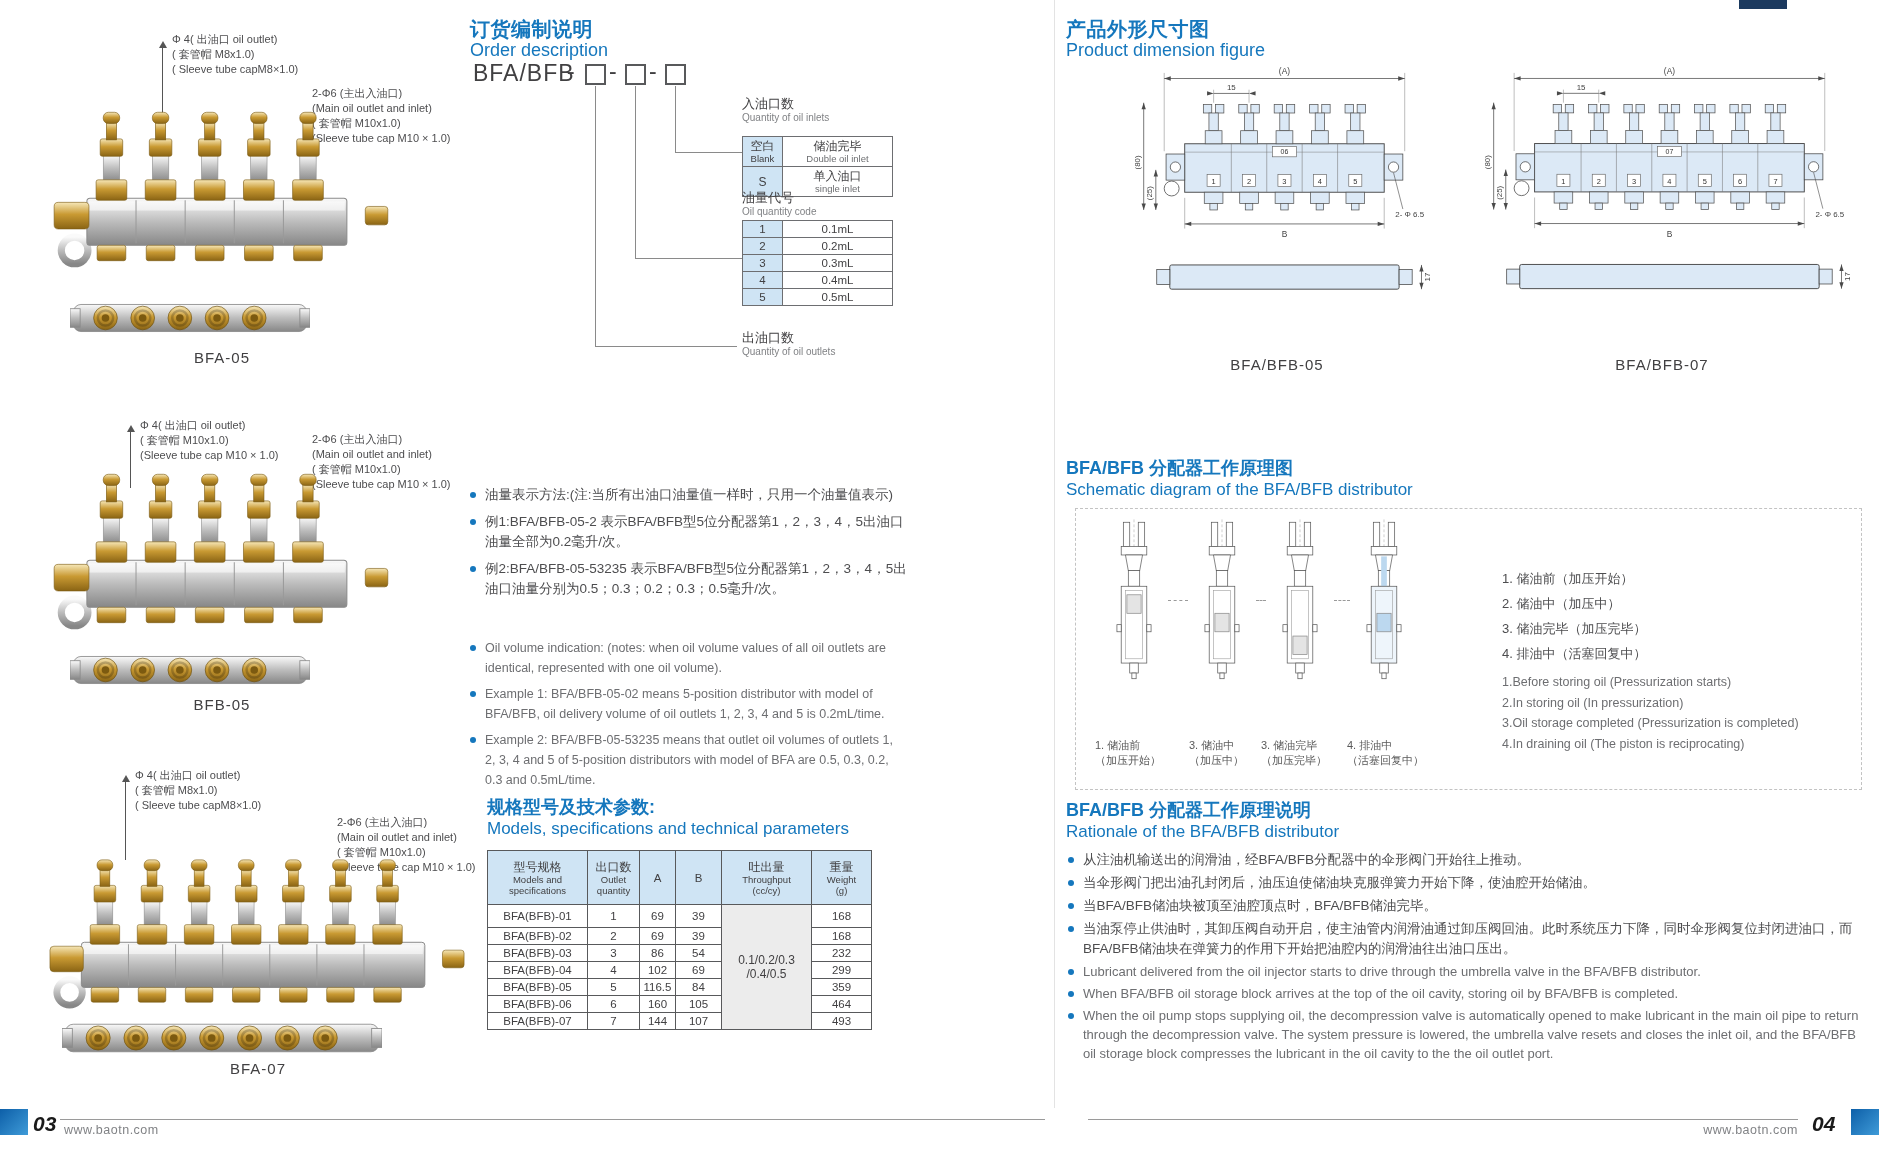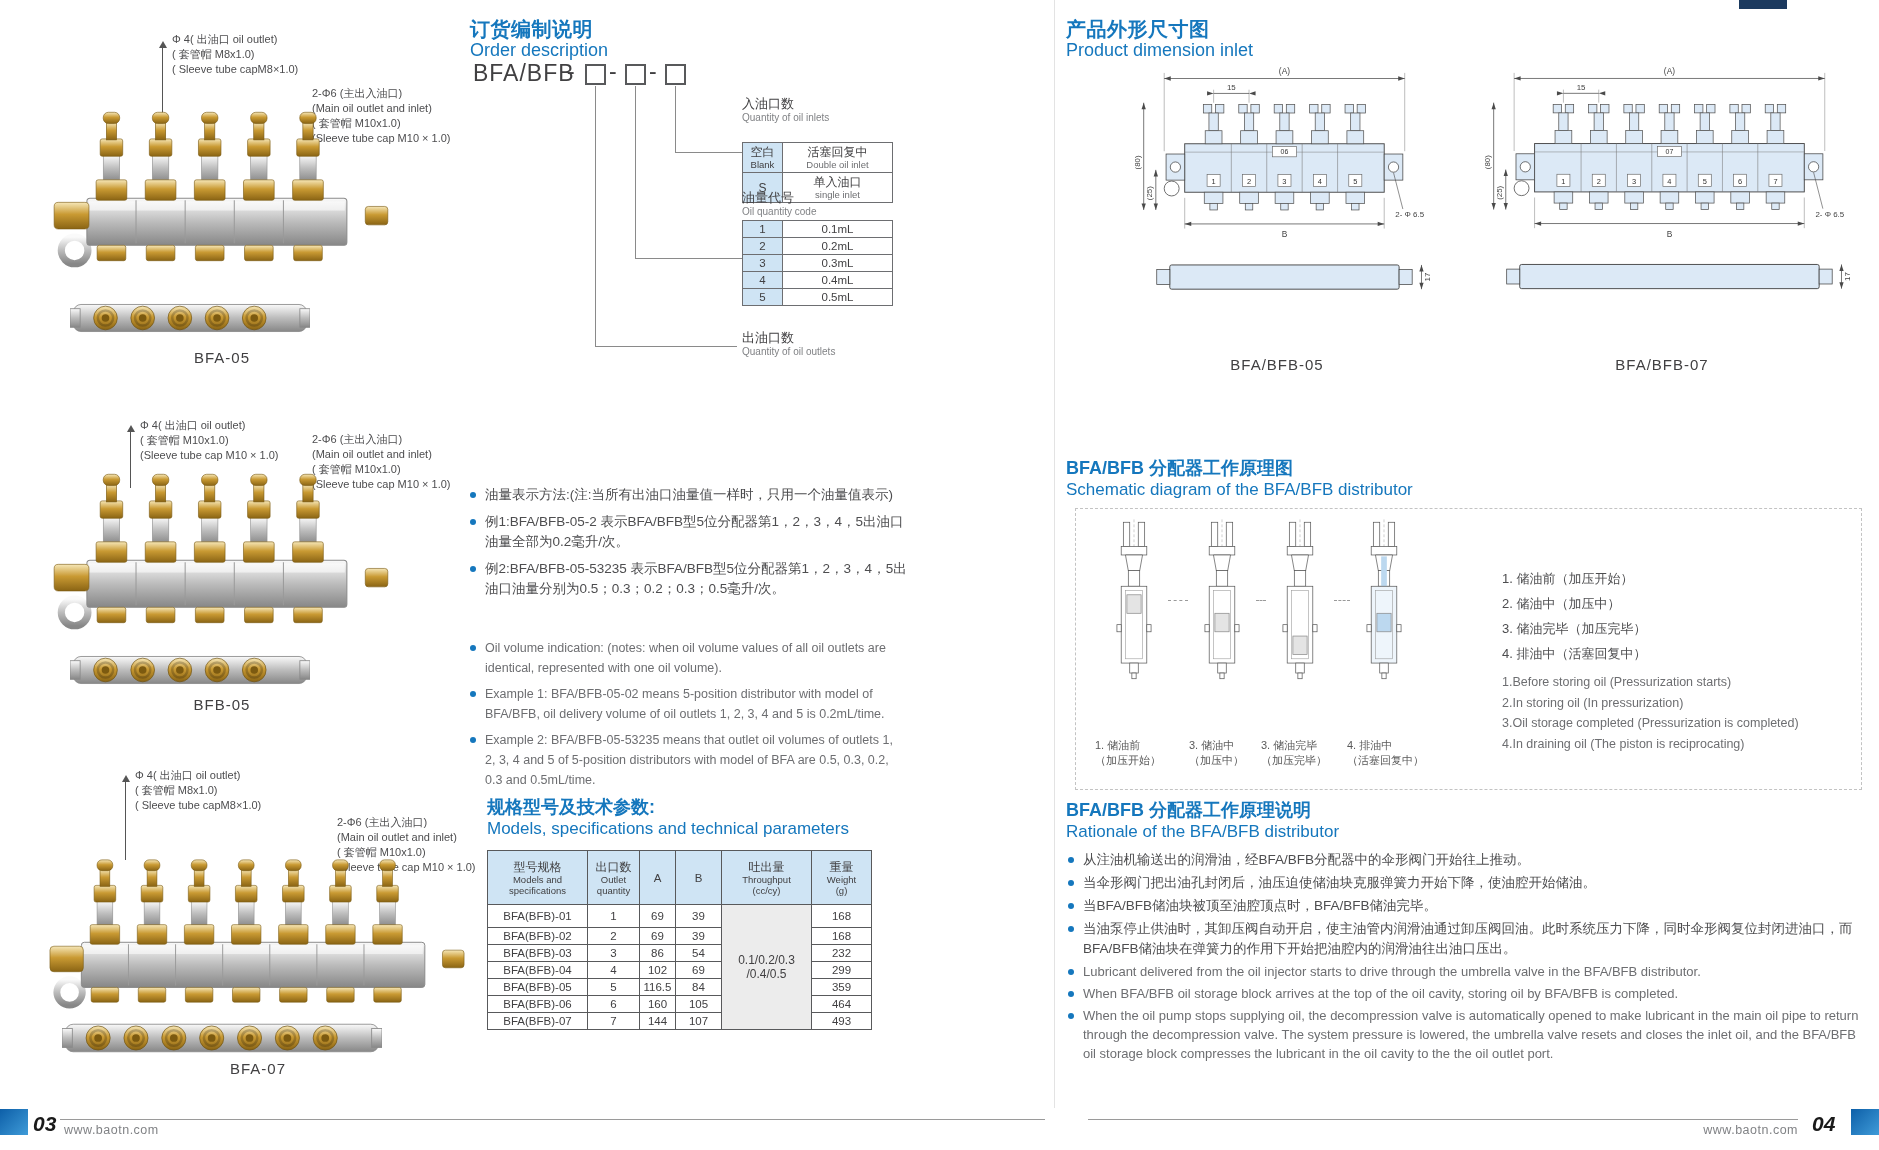--- a/index.html
+++ b/index.html
@@ -400,29 +400,29 @@
 
 <div class="abs vline" style="left:675px;top:86px;height:66px"></div>
 <div class="abs hline" style="left:675px;top:152px;width:67px"></div>
 <div class="abs vline" style="left:635px;top:86px;height:172px"></div>
 <div class="abs hline" style="left:635px;top:258px;width:107px"></div>
 <div class="abs vline" style="left:595px;top:86px;height:260px"></div>
 <div class="abs hline" style="left:595px;top:346px;width:142px"></div>
 
 <div class="abs mtitle" style="left:742px;top:96px">入油口数</div>
 <div class="abs msub" style="left:742px;top:112px">Quantity of oil inlets</div>
-<table class="abs mini" style="left:742px;top:142px">
+<table class="abs mini" style="left:742px;top:136px">
   <tbody>
       <tr>
     <td class="bgblue" style="width:40px;height:30px">
       <span class="t-zh">空白</span>
       <span class="t-en" style="color:#414042">Blank</span>
     </td>
     <td style="width:110px">
-      <span class="t-zh">活塞回复中</span>
+      <span class="t-zh">储油完毕</span>
       <span class="t-en">Double oil inlet</span>
     </td>
   </tr>
   <tr>
     <td class="bgblue" style="height:30px">
       <span class="t-zh">S</span>
     </td>
     <td>
       <span class="t-zh">单入油口</span>
       <span class="t-en">single inlet</span>
@@ -551,21 +551,21 @@
         <td>107</td>
         <td>493</td>
       </tr>
 </tbody>
   </table>
 
 <div class="abs divider" style="left:1054px;top:0;height:1108px"></div>
 <div class="abs cornerbar" style="left:1739px;top:0;width:48px;height:9px"></div>
 
 <div class="abs tzh" style="left:1066px;top:16px">产品外形尺寸图</div>
-<div class="abs ten" style="left:1066px;top:40px">Product dimension inlet</div>
+<div class="abs ten" style="left:1066px;top:40px">Product dimension figure</div>
 
 <div class="abs" style="left:1112px;top:58px;width:330px;height:280px">
     <svg viewBox="0 0 354 300" width="100%" height="100%" preserveAspectRatio="xMidYMin meet">
 <line x1="56" y1="16" x2="56" y2="100" stroke="#888" stroke-width=".6"></line>
 <line x1="314" y1="16" x2="314" y2="100" stroke="#888" stroke-width=".6"></line>
 <line x1="56" y1="22" x2="314" y2="22" stroke="#4a4a4a" stroke-width=".8"></line>
       <polygon points="0,0 7,2.3 7,-2.3" transform="translate(56,22) rotate(0)" fill="#4a4a4a"></polygon>
       <polygon points="0,0 7,2.3 7,-2.3" transform="translate(314,22) rotate(180)" fill="#4a4a4a"></polygon>
 <text x="185" y="17" font-size="9" text-anchor="middle" fill="#444">(A)</text>
 <line x1="109" y1="34" x2="109" y2="48" stroke="#888" stroke-width=".6"></line>

